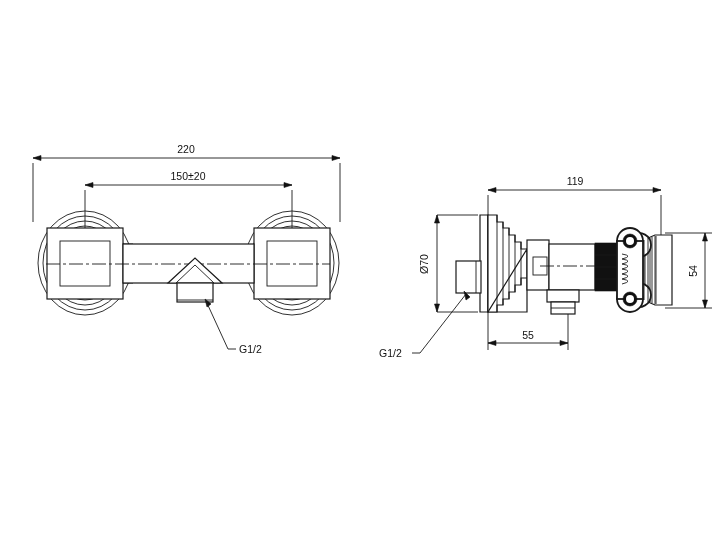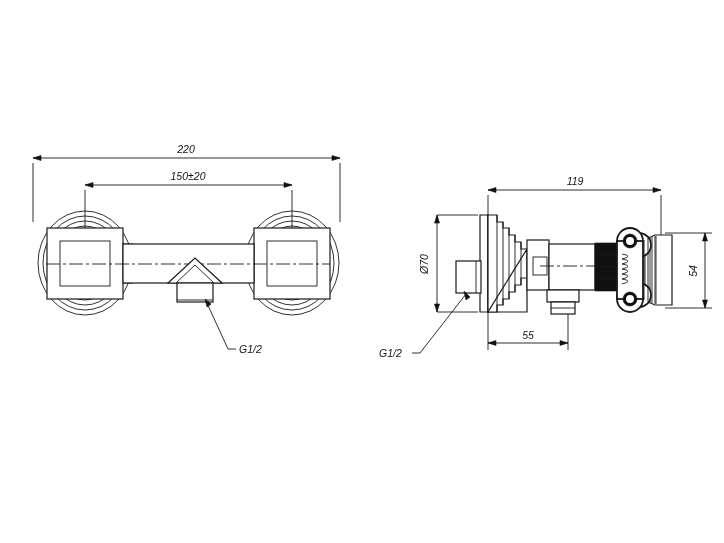--- a/index.html
+++ b/index.html
@@ -5,21 +5,21 @@
 <style>
   html,body{margin:0;padding:0;}
   body{
     width:724px;height:543px;
     background:#ffffff;
     font-family:"Liberation Sans", sans-serif;
     overflow:hidden;
     position:relative;
   }
   #drawing-root{
-    position:absolute;left:0;top:0;width:724px;height:543px;font-style:italic;
+    position:absolute;left:0;top:0;width:724px;height:543px;
   }
   svg{display:block;}
   .ln{stroke:#1a1a1a;fill:none;}
   .thin{stroke-width:0.9;}
   .med{stroke-width:1.2;}
   .thick{stroke-width:1.8;}
   .fillblack{fill:#111111;stroke:#111111;stroke-width:0.6;}
   .fillwhite{fill:#ffffff;}
   .nofill{fill:none;}
   .dim{stroke:#1a1a1a;stroke-width:0.9;fill:none;}

